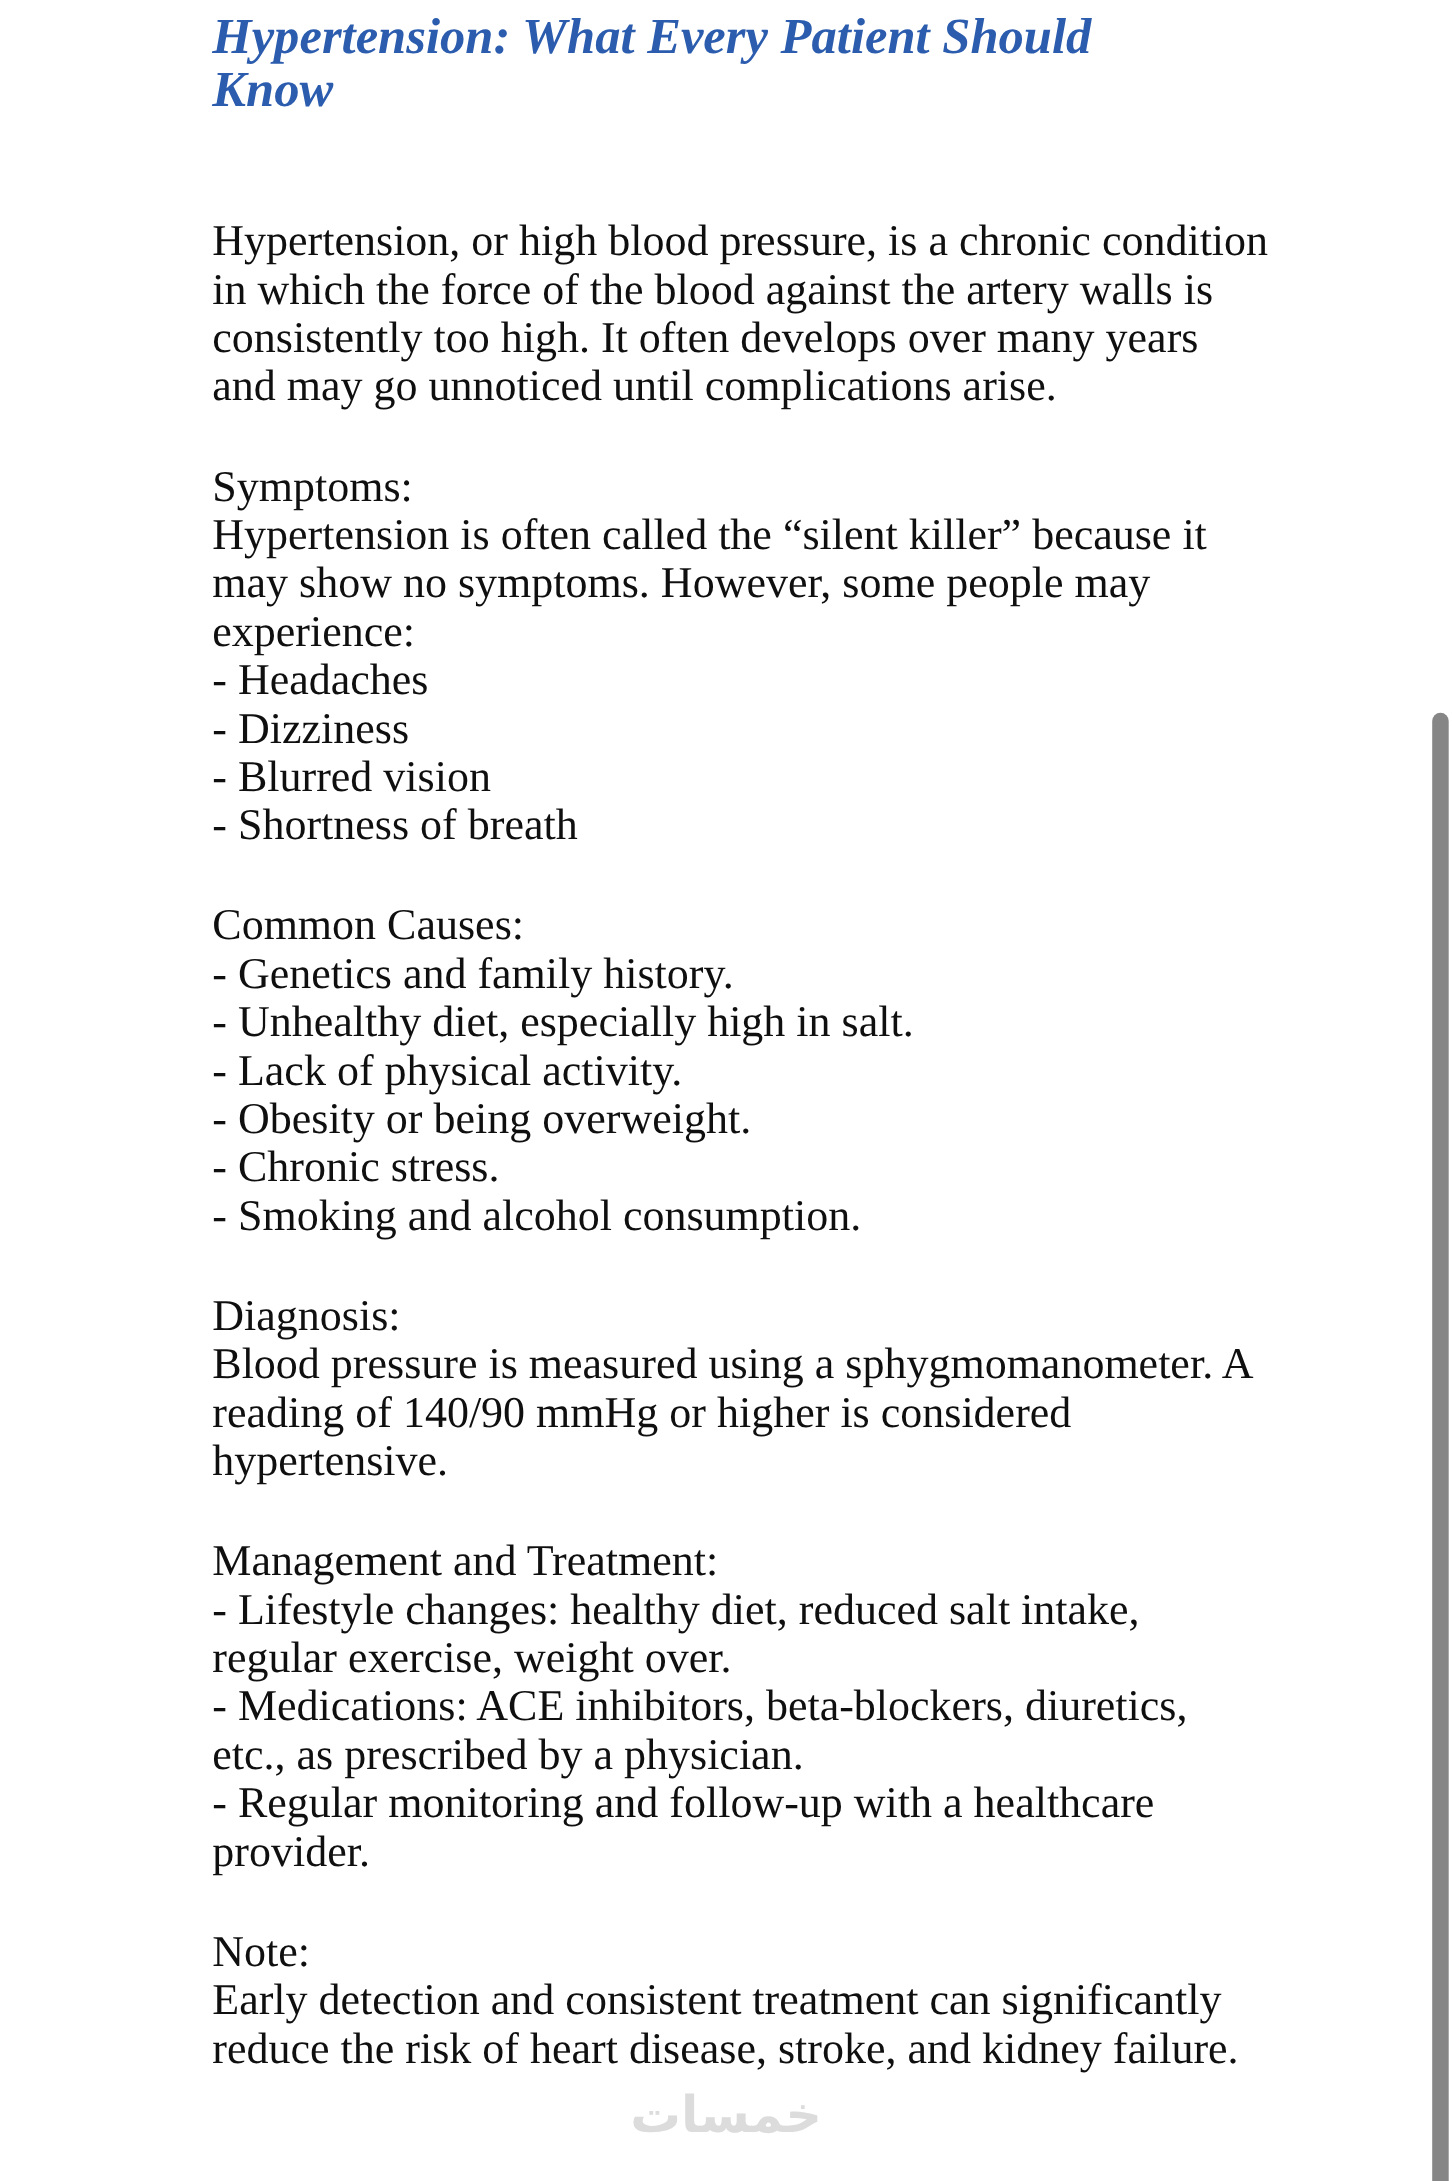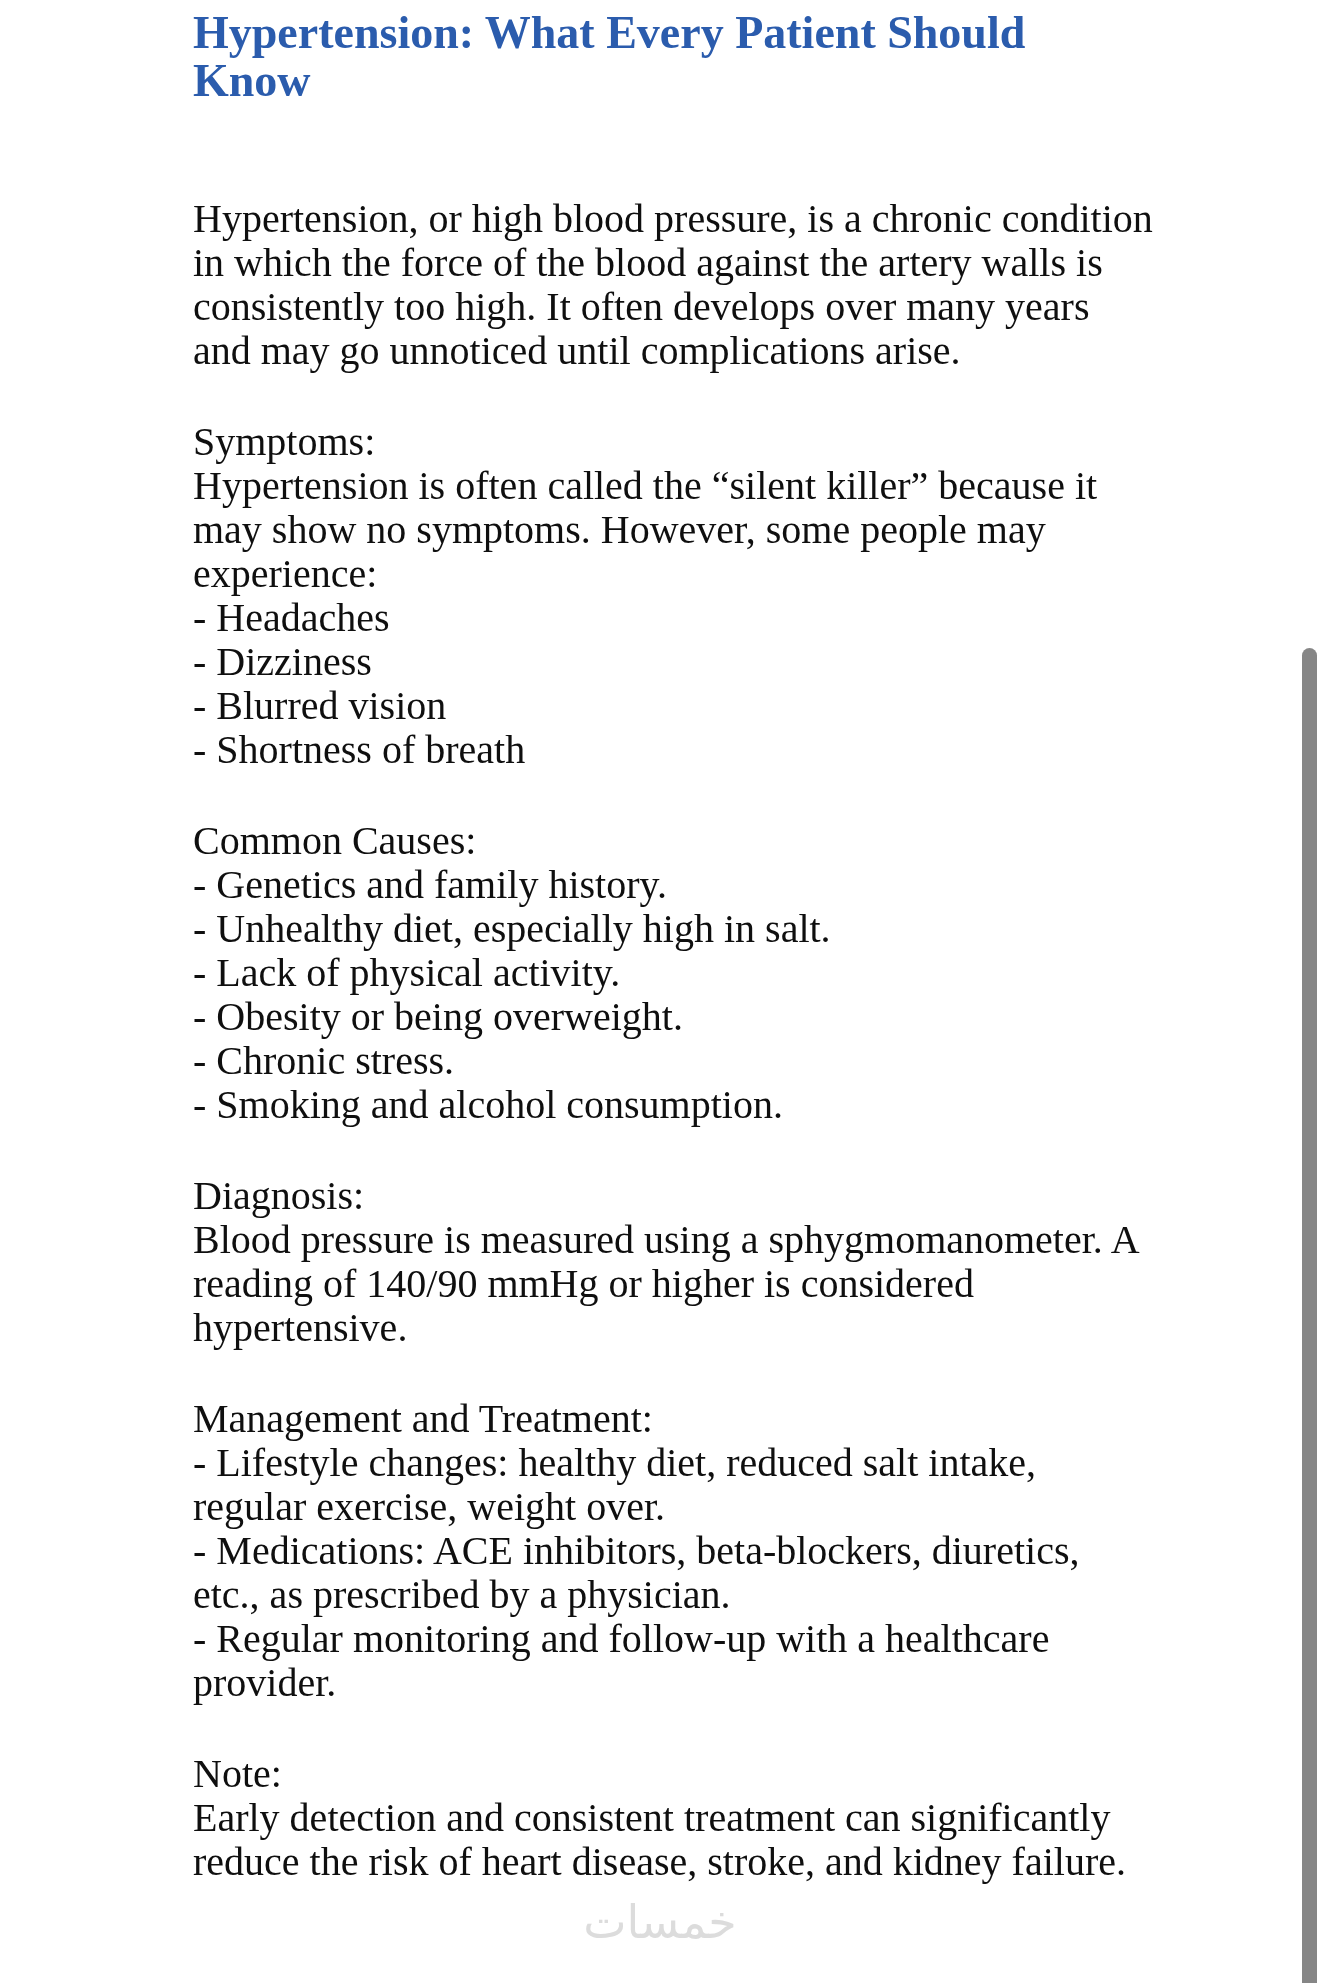--- a/index.html
+++ b/index.html
@@ -22,41 +22,42 @@
   }
   .doc-title {
     margin: 0;
     padding-top: 9px;
     color: #2b5cad;
     font-family: "Liberation Serif", "DejaVu Serif", serif;
     font-weight: bold;
     font-size: 46px;
     line-height: 48px;
     white-space: pre-line;
+    font-style: italic;
   }
   .section {
     margin: 0;
     margin-top: 47px;
     color: #0f0f0f;
     font-size: 40px;
     line-height: 44px;
     white-space: pre-line;
   }
   .section.first {
     margin-top: 92px;
   }
   .watermark {
     position: absolute;
     left: 0;
     top: 1897px;
     width: 1320px;
     text-align: center;
     color: #dcdcdc;
     font-family: "DejaVu Sans", sans-serif;
-    font-weight: normal;
+    font-weight: bold;
     font-size: 46px;
     line-height: 50px;
     letter-spacing: 2px;
     user-select: none;
   }
   .scrollbar-thumb {
     position: absolute;
     right: 3px;
     top: 648px;
     width: 15px;

